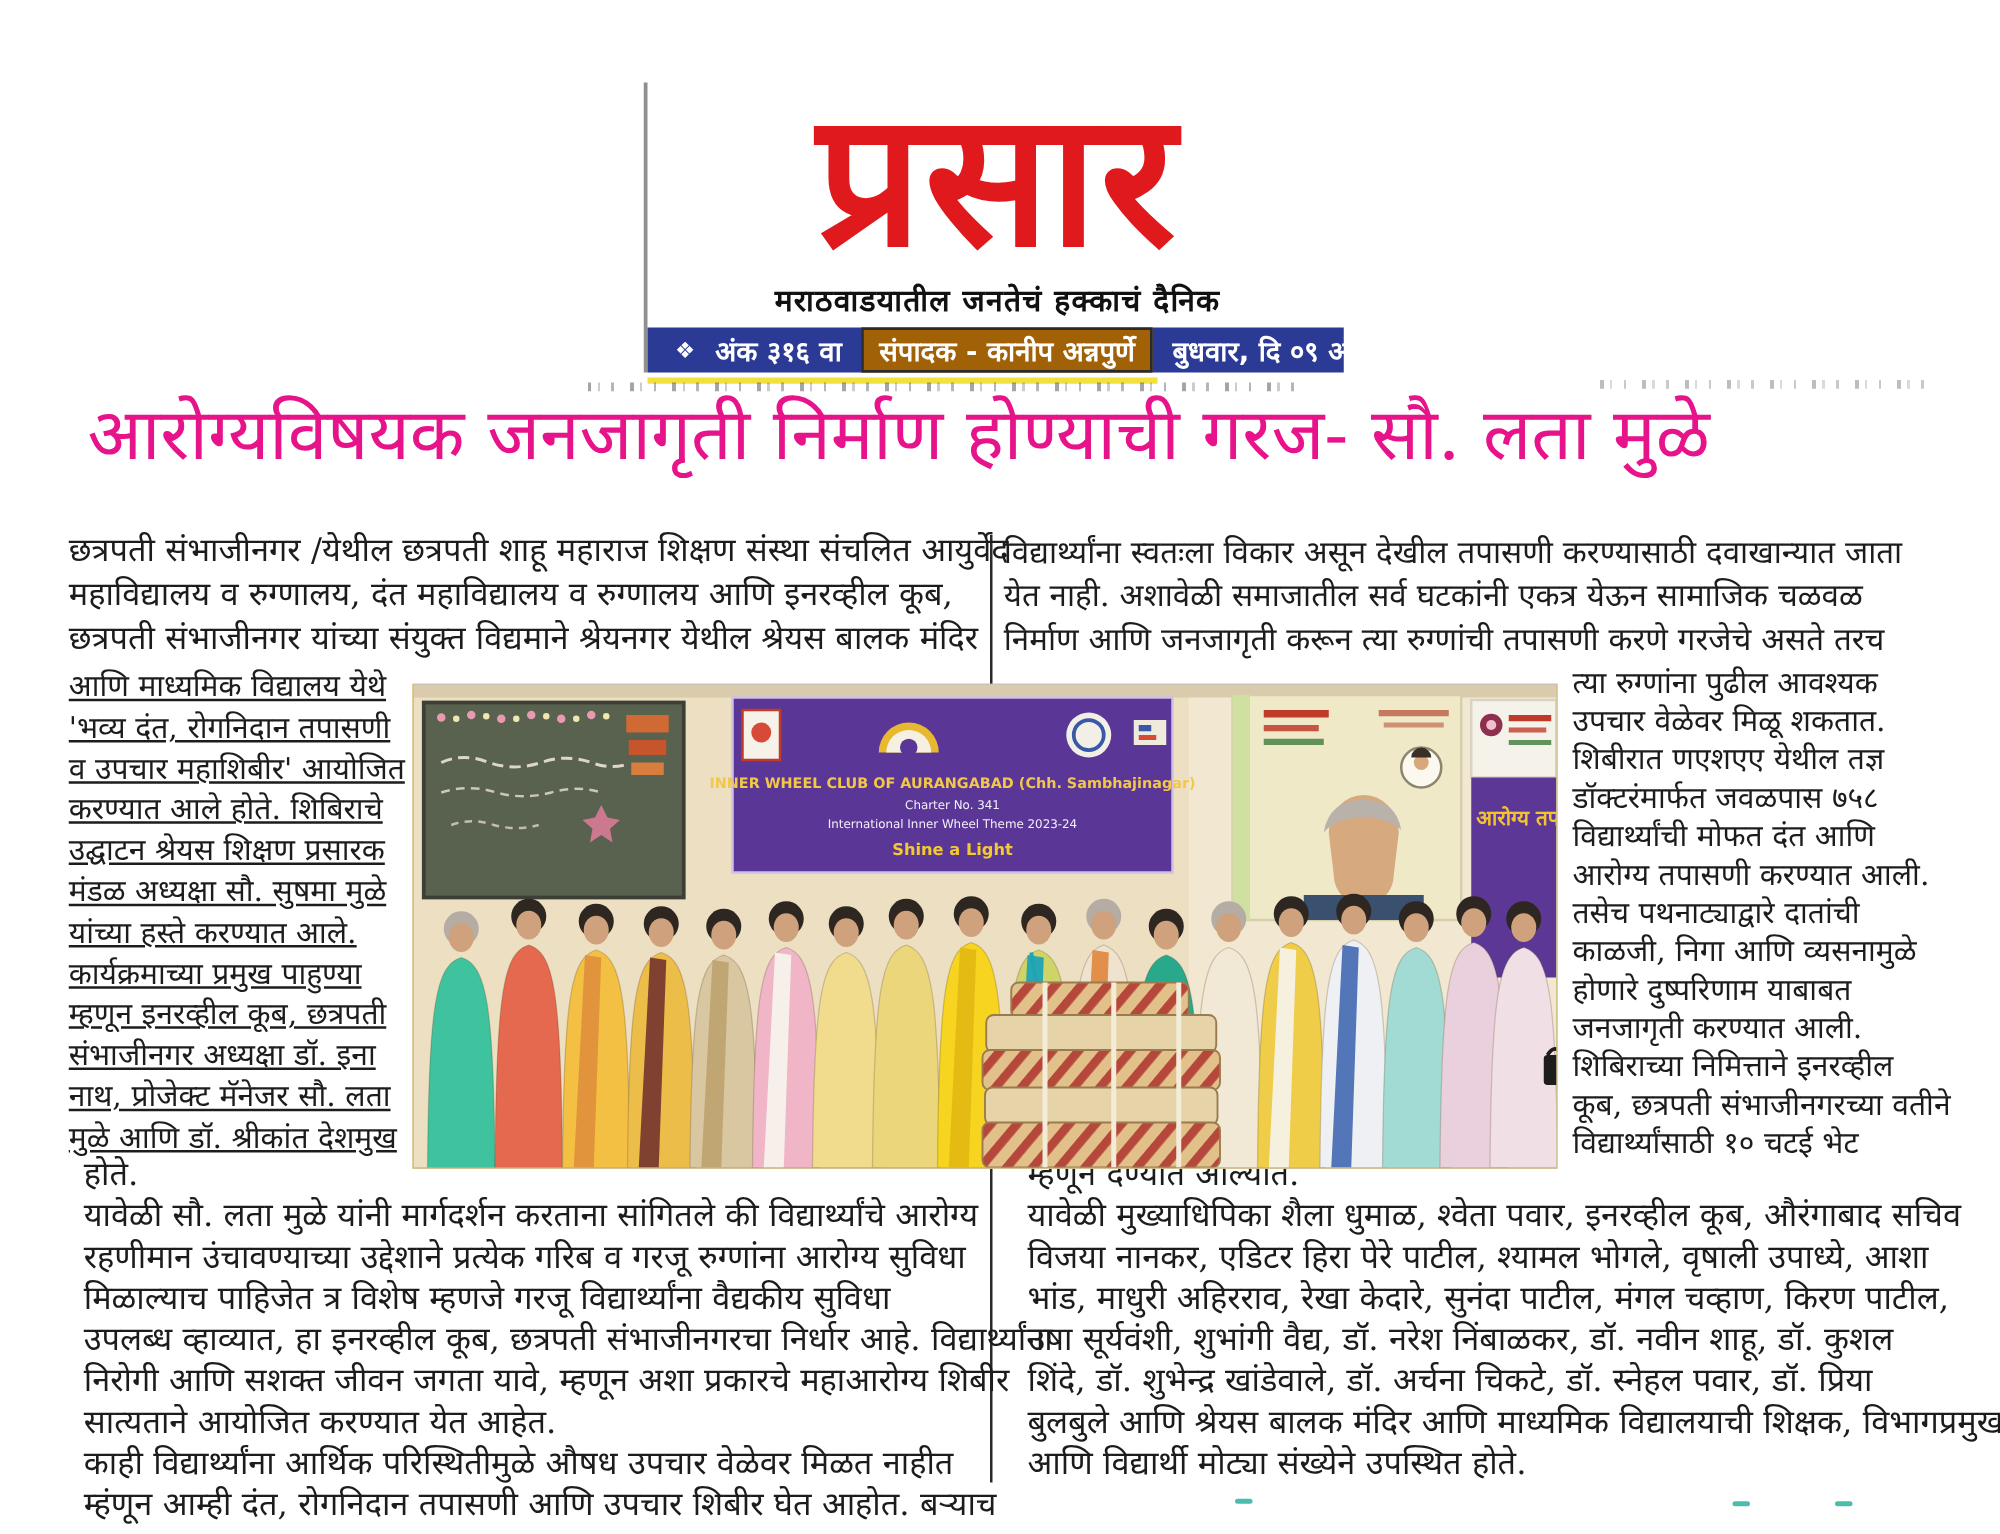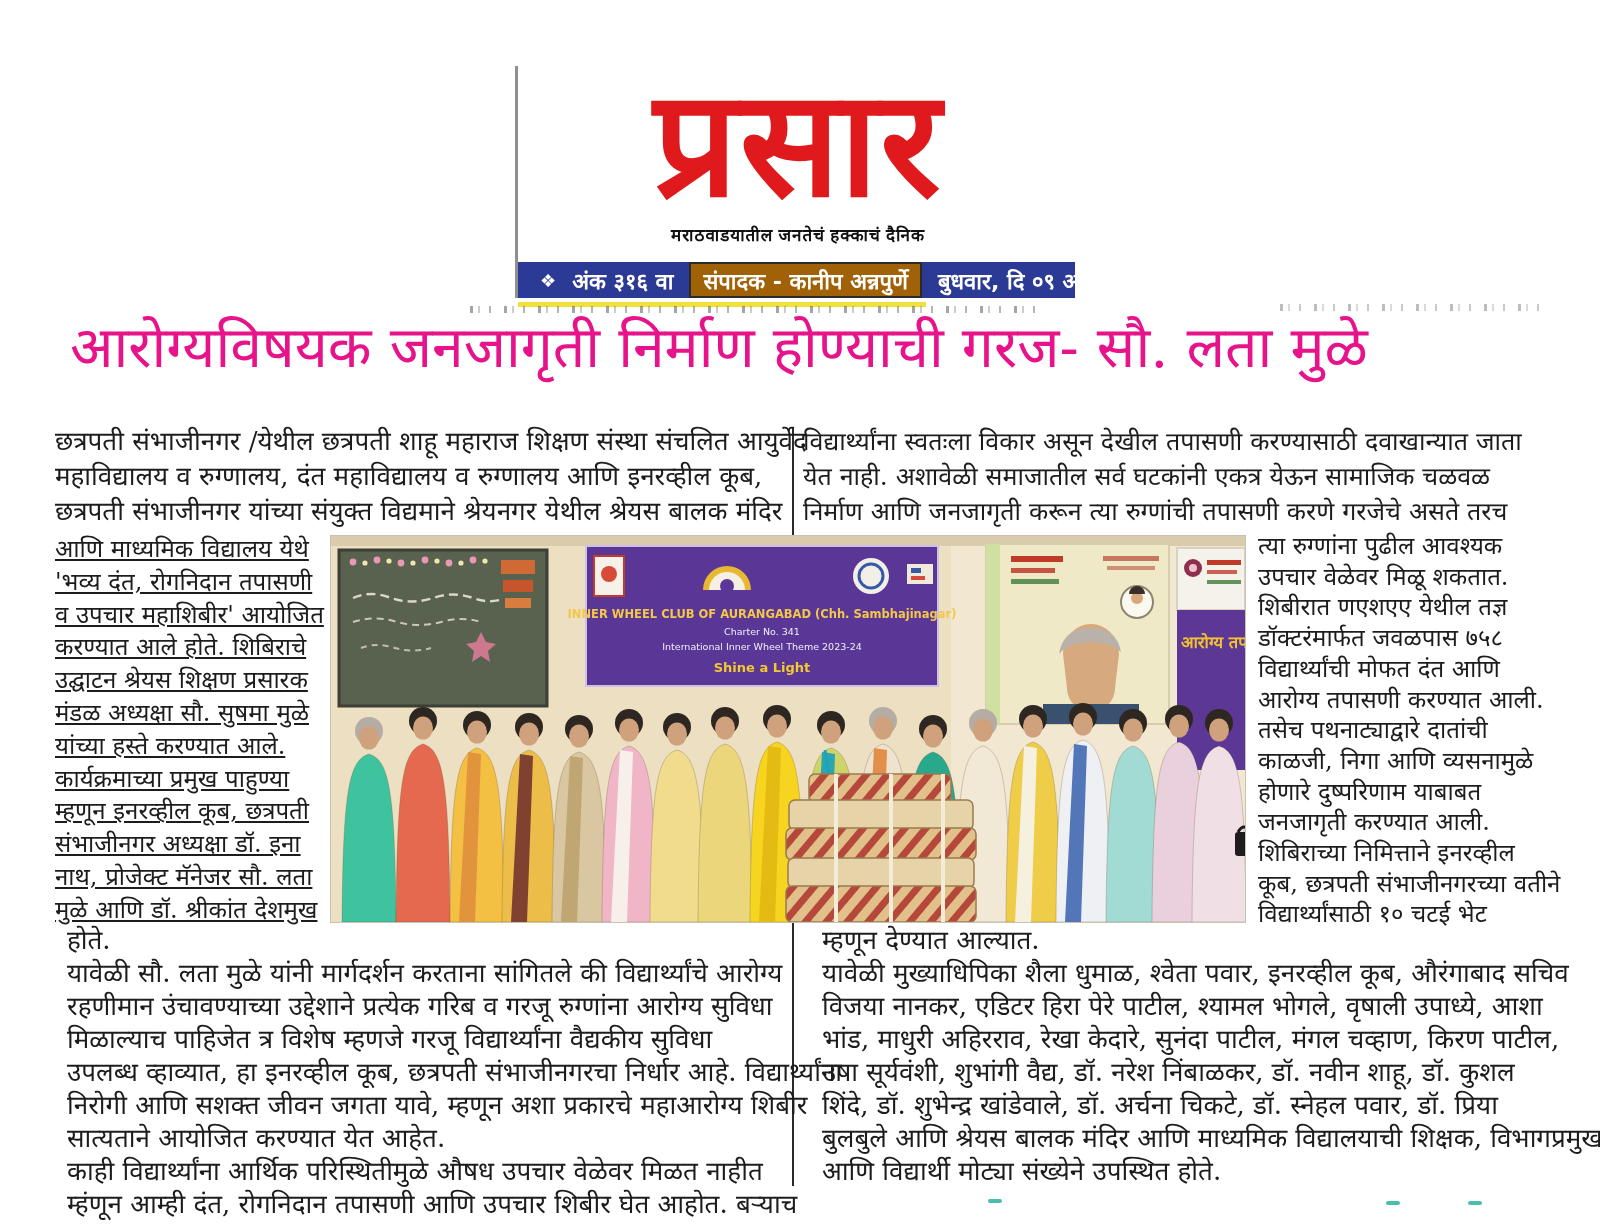--- a/index.html
+++ b/index.html
@@ -3,21 +3,21 @@
 <meta charset="utf-8">
 <style>
   html,body{margin:0;padding:0;background:#ffffff;}
   .page{position:relative;width:1600px;height:1227px;background:#ffffff;overflow:hidden;
         font-family:"DejaVu Sans","Liberation Sans",sans-serif;color:#1c1c1c;padding-left:11px;}
 
   
   .masthead{position:absolute;left:515px;top:66px;width:560px;height:232px;border-left:3px solid #8f8f8f;}
   .masthead-title{font-family:"DejaVu Serif","Liberation Serif",serif;font-weight:bold;
         font-size:148px;line-height:1.05;color:#e0191c;text-align:center;letter-spacing:2px;}
-  .masthead-tagline{margin-top:2px;text-align:center;font-weight:bold;font-size:17px;color:#111;letter-spacing:1px;font-family:Liberation Serif, serif;}
+  .masthead-tagline{margin-top:2px;text-align:center;font-weight:bold;font-size:24px;color:#111;letter-spacing:1px;}
   .issue-bar{position:absolute;left:0;bottom:0;width:557px;height:36px;background:#2b3a94;
         display:flex;align-items:center;color:#fff;font-weight:bold;font-size:22px;padding:0 0 0 22px;box-sizing:border-box;gap:16px;}
   .issue-diamond{font-size:18px;}
   .editor-box{background:#a16207;border:2px solid #2a2a2a;color:#fff;padding:1px 12px;white-space:nowrap;}
   .issue-bar span{white-space:nowrap;}
   .yellow-strip{position:absolute;left:518px;top:302px;width:408px;height:5px;background:#f2e13c;}
 
   
   .smudge{position:absolute;height:7px;opacity:.55;
      background:repeating-linear-gradient(90deg,rgba(50,50,55,.8) 0 3px,transparent 3px 8px,
@@ -35,21 +35,21 @@
   .blk-left-top   {left:55px; top:424px; width:740px;font-size:26px;line-height:35px;}
   .blk-left-narrow{left:55px; top:533px; width:278px;font-size:24px;line-height:32.8px;text-decoration:underline;}
   .blk-left-bot   {left:55px; top:924px; width:740px;font-size:26px;line-height:33px;margin-left:12px;}
   .blk-right-top  {left:803px;top:424px; width:750px;font-size:25px;line-height:35px;}
   .blk-right-narrow{left:1258px;top:531px;width:295px;font-size:24px;line-height:30.7px;}
   .blk-right-bot  {left:822px;top:924px; width:760px;font-size:26px;line-height:33px;}
 
   .col-divider{position:absolute;left:792px;top:428px;width:2px;height:758px;background:#2a2a2a;}
 
   
-  .photo-wrap{position:absolute;left:330px;top:535px;width:916px;height:388px;
+  .photo-wrap{position:absolute;left:330px;top:547px;width:916px;height:388px;
         border:1px solid #c9c2b2;box-sizing:border-box;background:#eab308;z-index:5;}
   .photo-wrap svg{display:block;}
 
   
   .teal-dash{position:absolute;width:14px;height:4px;background:#2ab2a0;border-radius:2px;opacity:.85;}
 </style>
 </head>
 <body>
 
 <div class="page">

